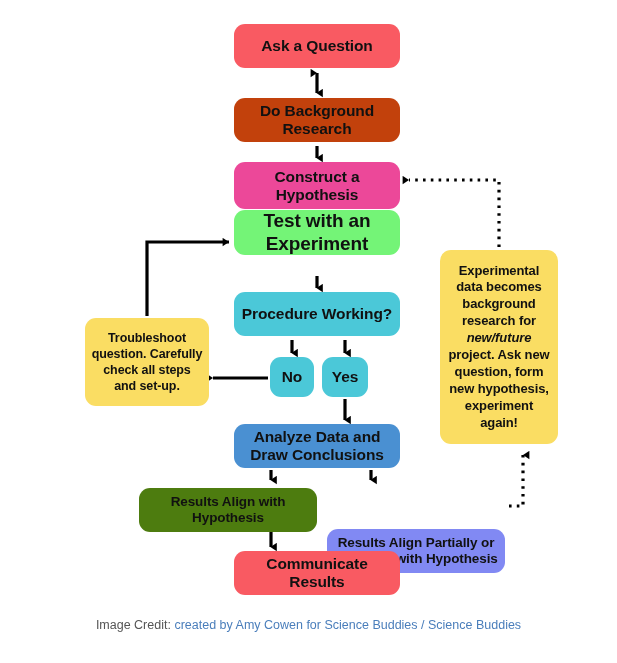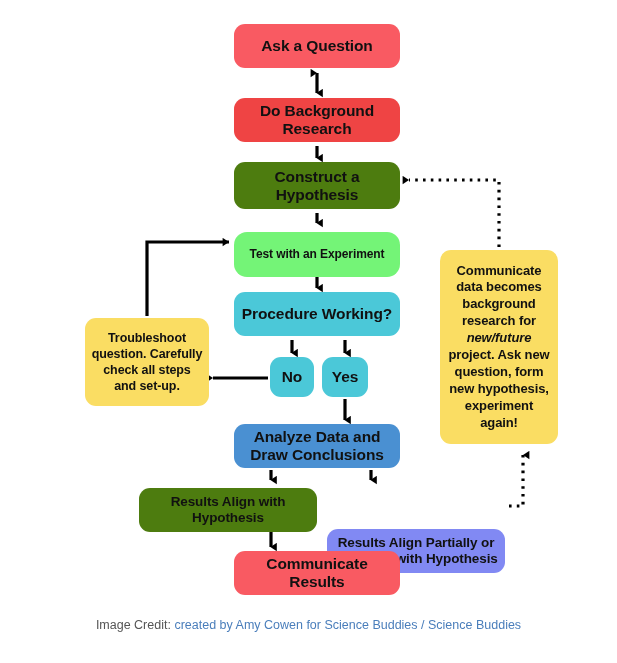--- a/index.html
+++ b/index.html
@@ -42,23 +42,23 @@
     font-weight: bold;
     line-height: 1.16;
     letter-spacing: -0.1px;
     padding: 2px 6px;
     z-index: 2;
   }
 
   .node span { display: block; }
 
   .n-ask          { left: 234px; top: 24px;  width: 166px; height: 44px; font-size: 15.5px; background: #f95a62; }
-  .n-background   { left: 234px; top: 98px;  width: 166px; height: 44px; font-size: 15.5px; background: #ef4444; }
-  .n-hypothesis   { left: 234px; top: 162px; width: 166px; height: 47px; font-size: 15.5px; background: #4d7c0f; }
-  .n-experiment   { left: 234px; top: 232px; width: 166px; height: 45px; font-size: 12px; background: #74f477; border-radius: 13px; }
+  .n-background   { left: 234px; top: 98px;  width: 166px; height: 44px; font-size: 15.5px; background: #c2410c; }
+  .n-hypothesis   { left: 234px; top: 162px; width: 166px; height: 47px; font-size: 15.5px; background: #ec4899; }
+  .n-experiment   { left: 234px; top: 210px; width: 166px; height: 45px; font-size: 19px; background: #74f477; }
   .n-procedure    { left: 234px; top: 292px; width: 166px; height: 44px; font-size: 15.5px; background: #4bc8d8; }
   .n-no           { left: 270px; top: 357px; width: 44px;  height: 40px; font-size: 15.5px; background: #4bc8d8; }
   .n-yes          { left: 322px; top: 357px; width: 46px;  height: 40px; font-size: 15.5px; background: #4bc8d8; }
   .n-troubleshoot { left: 85px;  top: 318px; width: 124px; height: 88px; font-size: 12.5px; background: #fadd63; line-height: 1.28; }
   .n-expdata      { left: 440px; top: 250px; width: 118px; height: 194px; font-size: 13px; background: #fadd63; line-height: 1.30; }
   .n-analyze      { left: 234px; top: 424px; width: 166px; height: 44px; font-size: 15.5px; background: #4a90d2; }
   .n-align        { left: 139px; top: 488px; width: 178px; height: 44px; font-size: 13.5px; background: #4d7c0f; }
   .n-partial      { left: 327px; top: 484px; width: 178px; height: 44px; font-size: 13.5px; background: #8189f3; line-height: 1.22; margin-top: 45px; }
   .n-communicate  { left: 234px; top: 551px; width: 166px; height: 44px; font-size: 15.5px; background: #f95a62; }
 
@@ -185,21 +185,21 @@
 
   <div class="node n-yes">
     <span>Yes</span>
   </div>
 
   <div class="node n-troubleshoot">
     <span>Troubleshoot question. Carefully check all steps and set-up.</span>
   </div>
 
   <div class="node n-expdata">
-    <span><span>Communicate data becomes background research for </span><em>new/future</em><span> project. Ask new question, form new hypothesis, experiment again!</span></span>
+    <span><span>Experimental data becomes background research for </span><em>new/future</em><span> project. Ask new question, form new hypothesis, experiment again!</span></span>
   </div>
 
   <div class="node n-analyze">
     <span>Analyze Data and Draw Conclusions</span>
   </div>
 
   <div class="node n-align">
     <span>Results Align with Hypothesis</span>
   </div>
 

